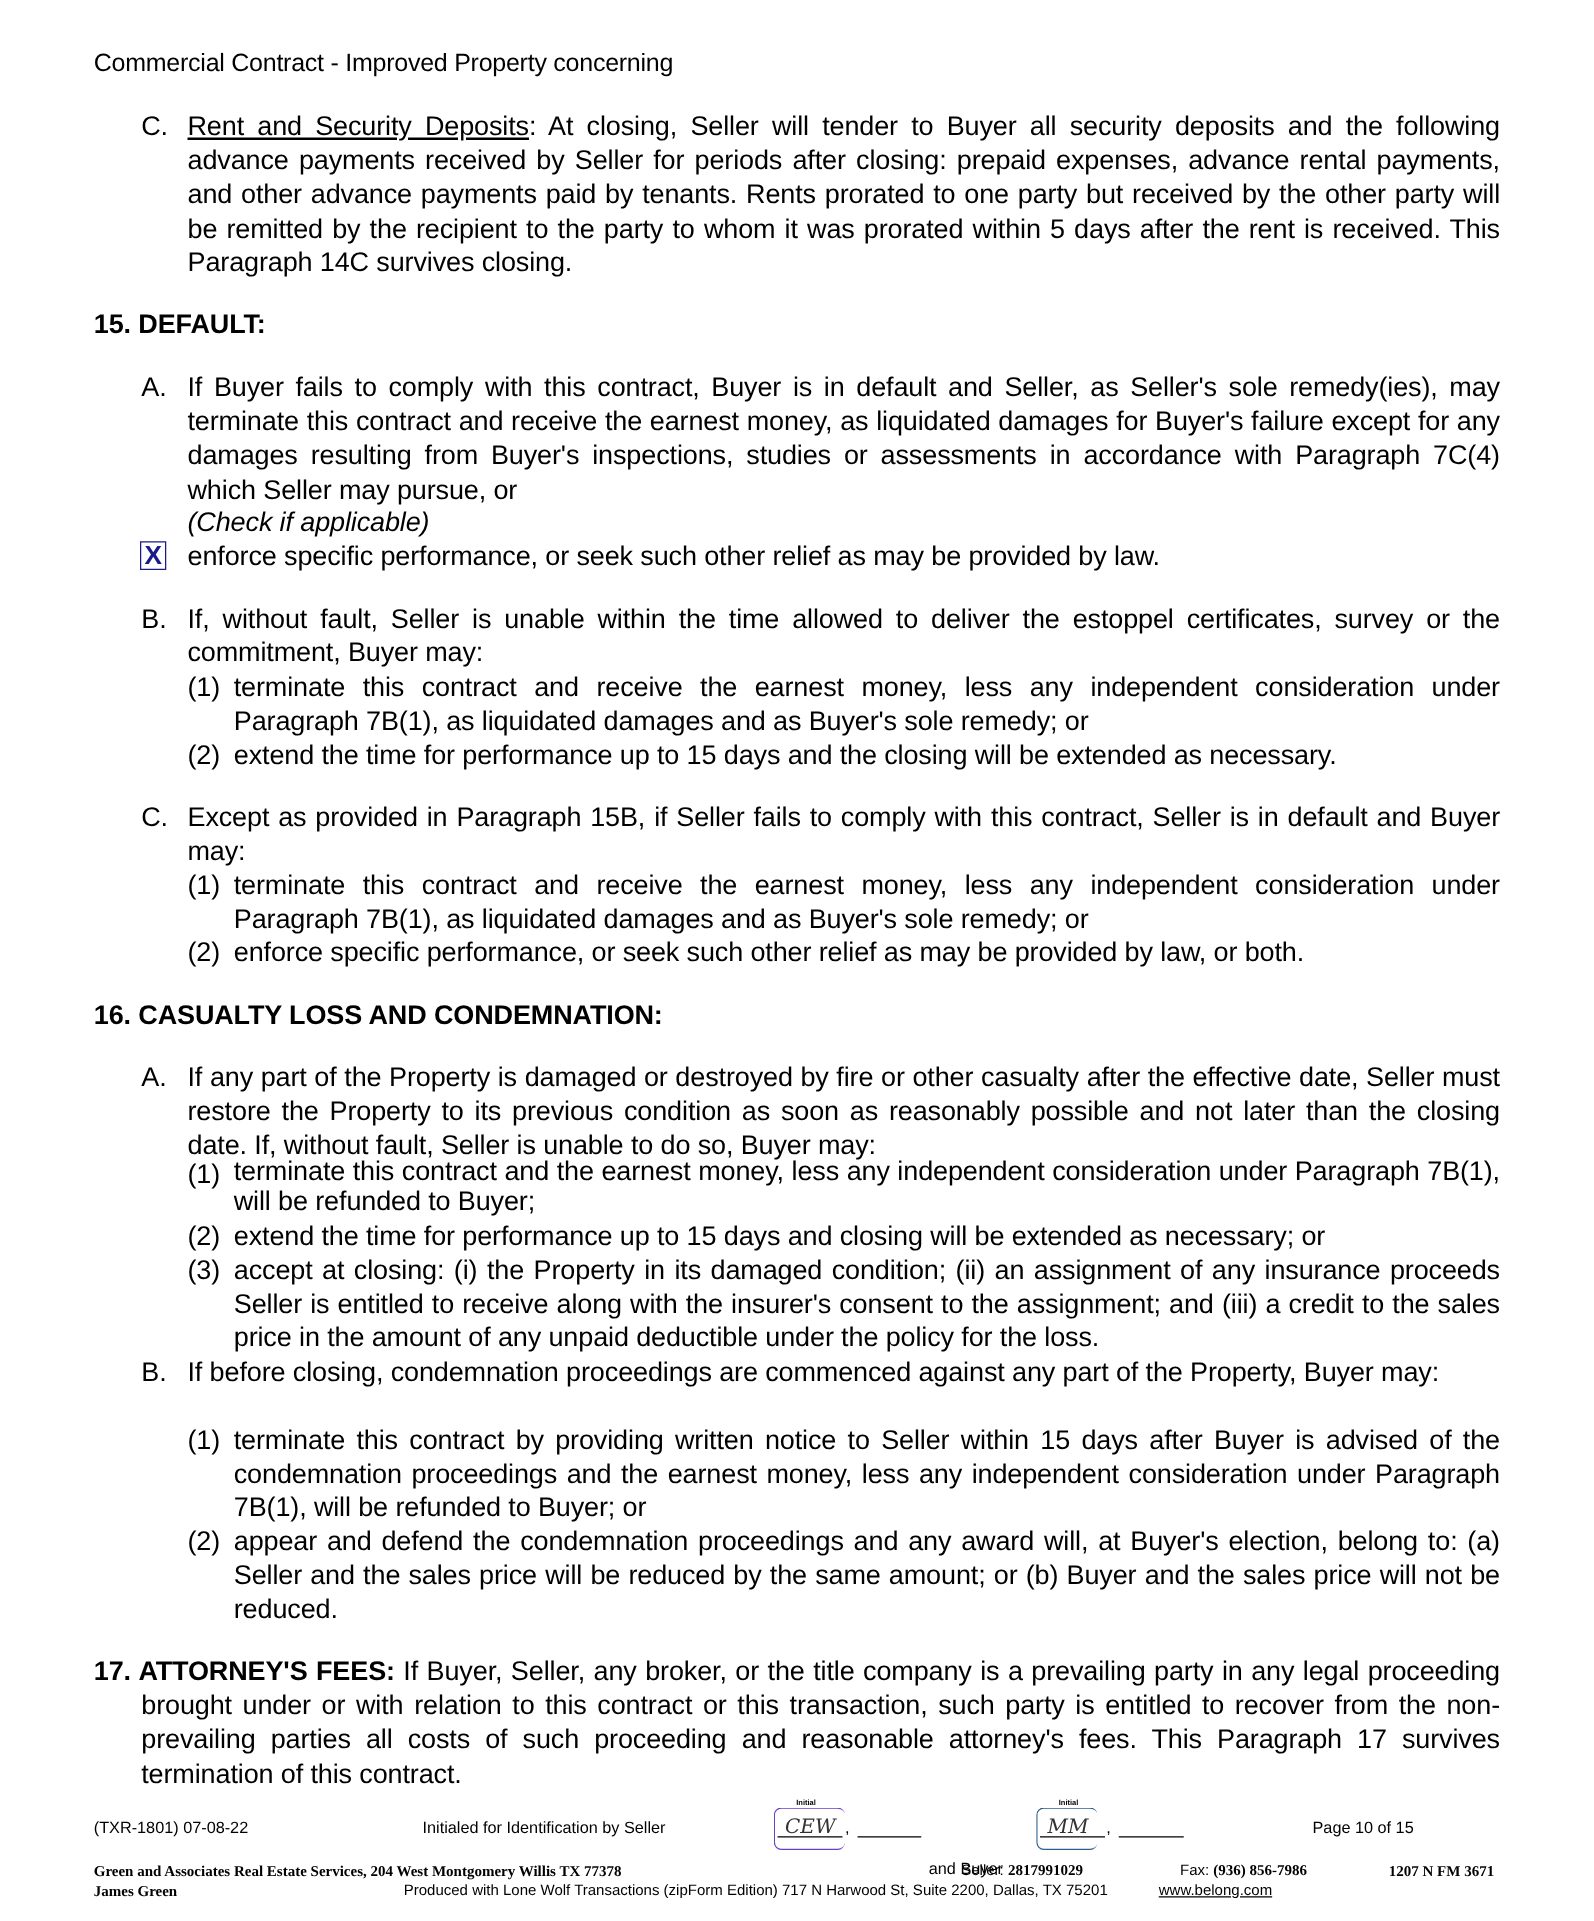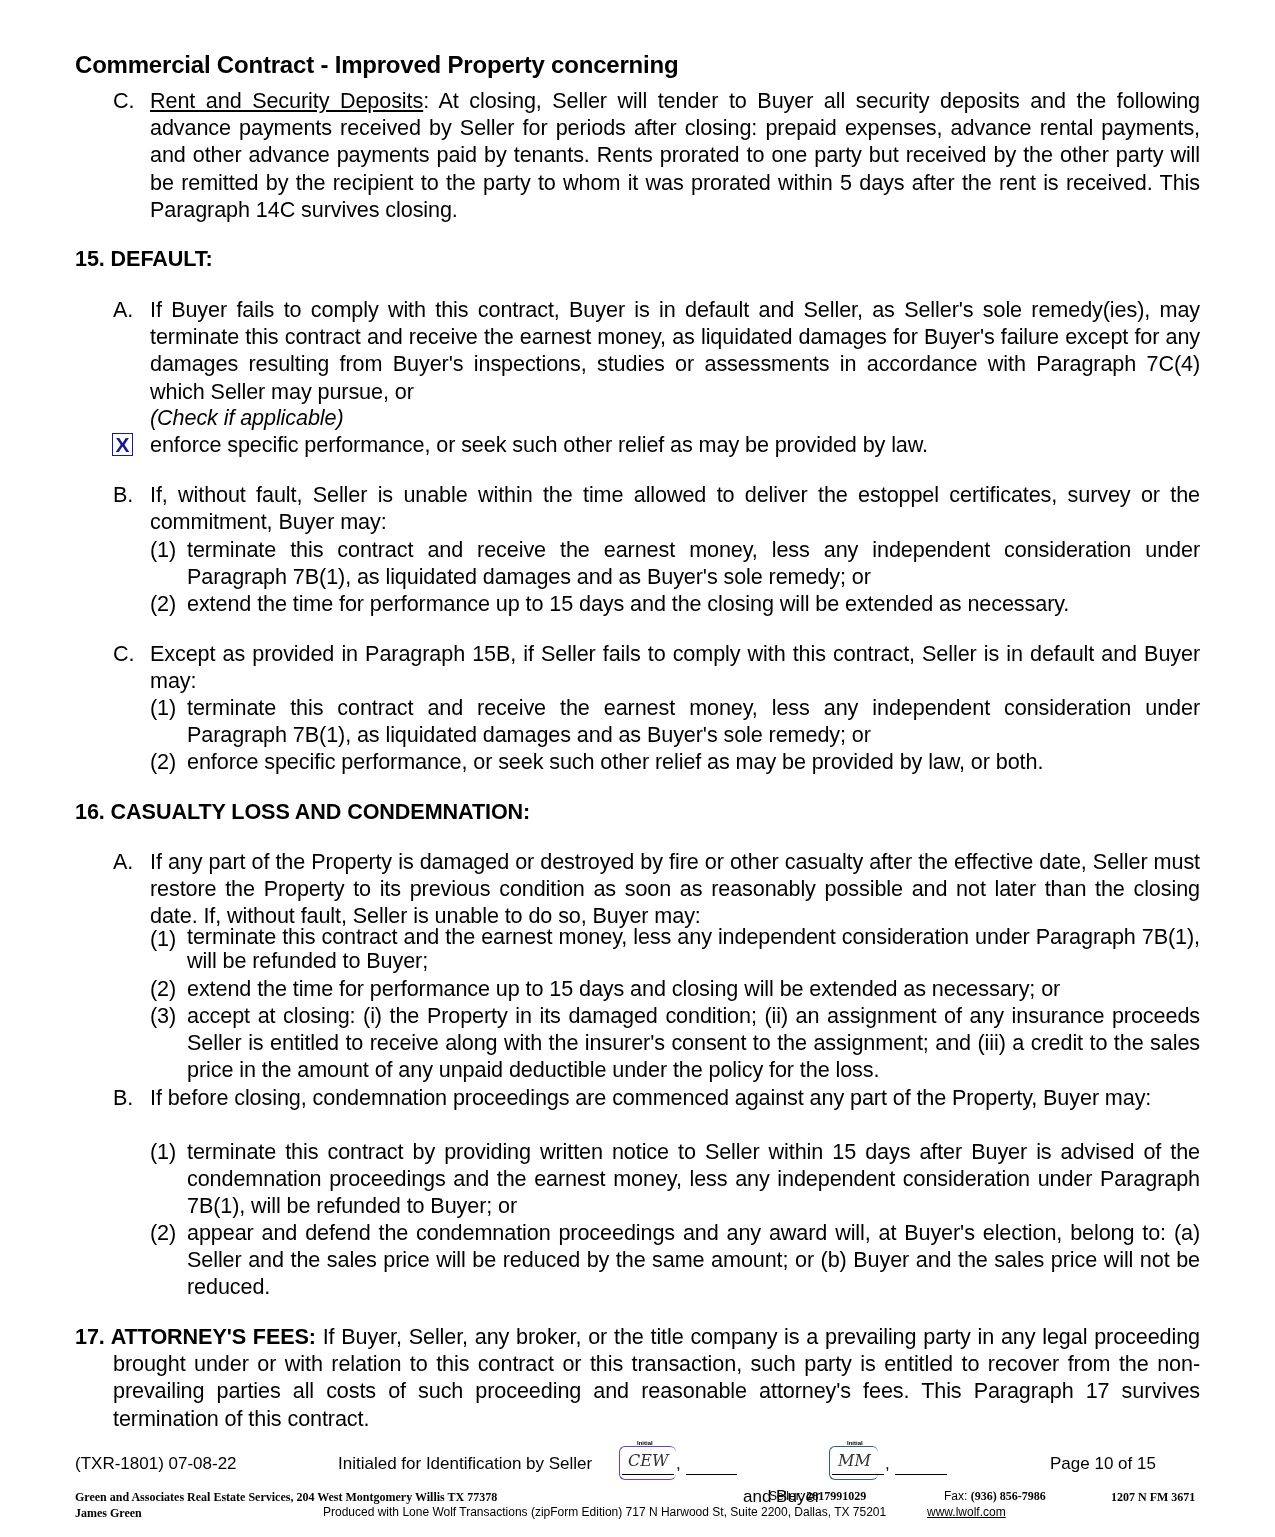--- a/index.html
+++ b/index.html
@@ -4,21 +4,21 @@
   <style>
     html, body { margin: 0; padding: 0; background: #ffffff; }
     body {
       width: 1275px; height: 1537px; position: relative; overflow: hidden;
       font-family: "Liberation Sans", sans-serif; color: #000;
     }
     .page-header {
       position: absolute; left: 75px; top: 40px; width: 1125px; height: 26px;
     }
     .header-prefix {
-      position: absolute; left: 0; top: 11px; font-size: 24px; letter-spacing: -0.2px; font-weight: bold;
+      position: absolute; left: 0; top: 0; font-size: 20px; letter-spacing: -0.2px;
     }
     .header-address-line {
       position: absolute; left: 485px; top: 0; right: 0; height: 23px;
       border-bottom: 2px solid #808080;
     }
     .header-address {
       position: absolute; left: 3px; top: 5px; font-size: 17px; font-weight: bold;
       color: #1a1a6e; text-decoration: underline; letter-spacing: -0.2px;
     }
     .body-text { font-size: 21.6px; line-height: 27.2px; letter-spacing: -0.1px; }
@@ -26,21 +26,21 @@
     .justify { text-align: justify; text-align-last: left; }
     .lbl { position: absolute; }
     .hd { font-weight: bold; }
     .u { text-decoration: underline; }
     .it { font-style: italic; }
     .checkbox {
       position: absolute; left: 112px; top: 433px; width: 19px; height: 21px;
       border: 1px solid #1a1a8a; display: flex; align-items: center; justify-content: center;
       font-weight: bold; color: #1a1a8a; font-size: 21px; line-height: 21px;
     }
-    .footer-row1 { position: absolute; top: 1454px; font-size: 17px; }
+    .footer-row1 { position: absolute; top: 1454px; font-size: 13px; }
     .initial-box {
       position: absolute; top: 1446px; height: 32px; border: 1.5px solid #6b3ec9;
       border-radius: 6px; border-right: none;
     }
     .initial-box.buyer { border-color: #2f5d8a; }
     .initial-tag { position: absolute; top: -7px; left: 16px; font-size: 6px; font-weight: bold; background: #fff; padding: 0 1px; }
     .initial-sig { position: absolute; left: 8px; top: 4px; font-size: 16px; font-style: italic; font-family: "DejaVu Serif", serif; color: #333; }
     .blank { display: inline-block; border-bottom: 1px solid #000; }
     .footer-small { position: absolute; font-size: 12px; }
     .serif-bold { font-family: "Liberation Serif", serif; font-weight: bold; }
@@ -129,13 +129,13 @@
 
 <div class="footer-row1" style="left:1030px;margin-left:20px;">Page 10 of 15</div>
 
 <div class="footer-small serif-bold" style="left:75px;top:1490px;">Green and Associates Real Estate Services, 204 West Montgomery Willis TX 77378</div>
 <div class="footer-small" style="left:769px;top:1489px;"><span>Seller:</span> <span class="serif-bold">2817991029</span></div>
 <div class="footer-small" style="left:944px;top:1489px;"><span>Fax:</span> <span class="serif-bold">(936) 856-7986</span></div>
 <div class="footer-small serif-bold" style="left:1111px;top:1490px;">1207 N FM 3671</div>
 
 <div class="footer-small serif-bold" style="left:75px;top:1506px;">James Green</div>
 <div class="footer-small" style="left:323px;top:1505px;">Produced with Lone Wolf Transactions (zipForm Edition) 717 N Harwood St, Suite 2200, Dallas, TX  75201</div>
-<div class="footer-small lwolf-link" style="left:927px;top:1505px;">www.lwolf.com</div>
+<div class="footer-small lwolf-link" style="left:927px;top:1505px;">www.belong.com</div>
 
 </body></html>

